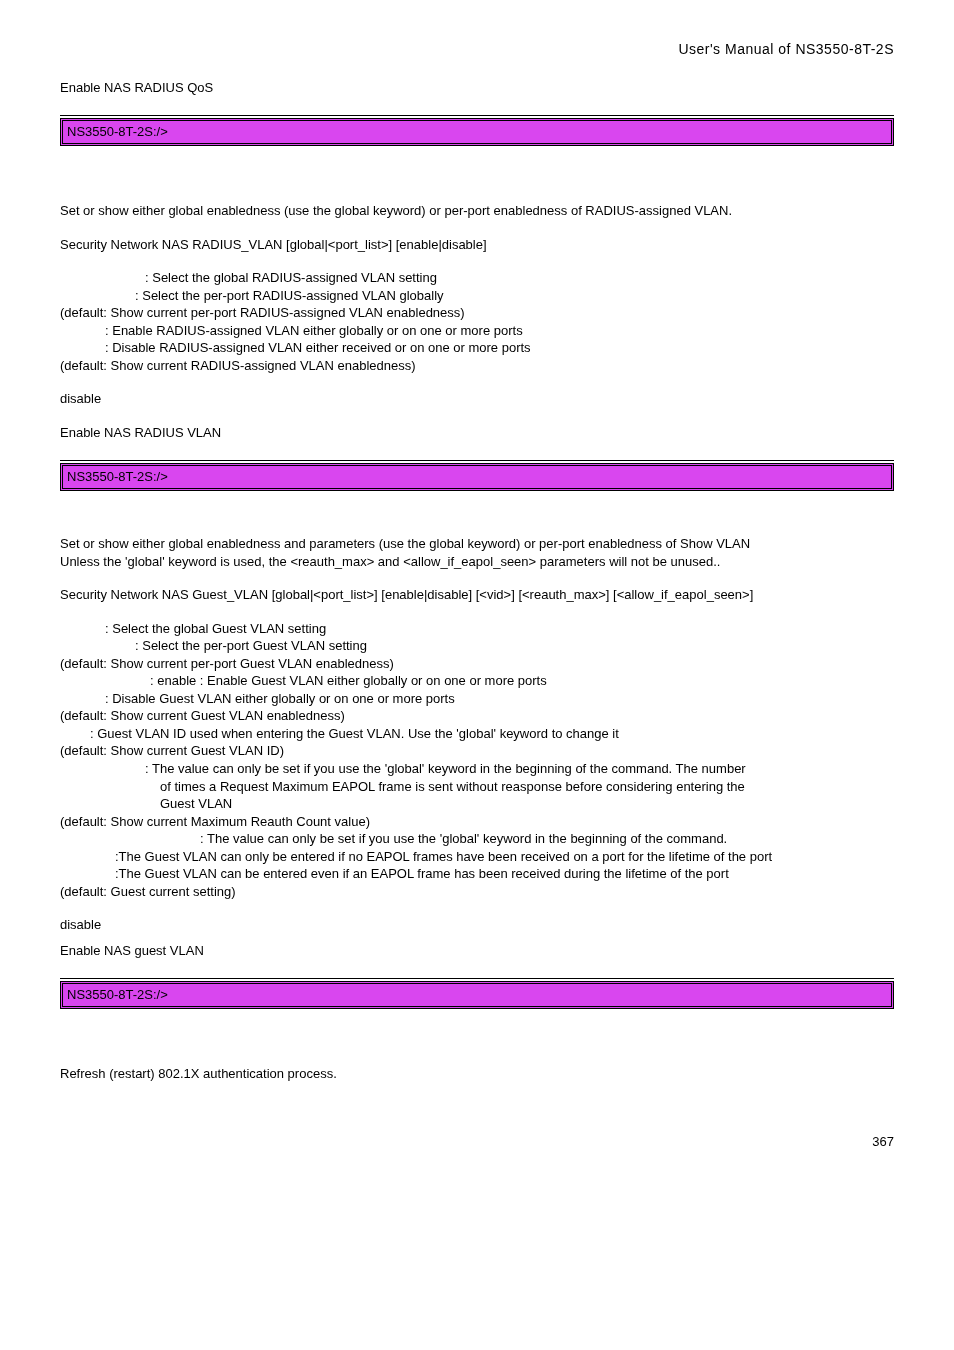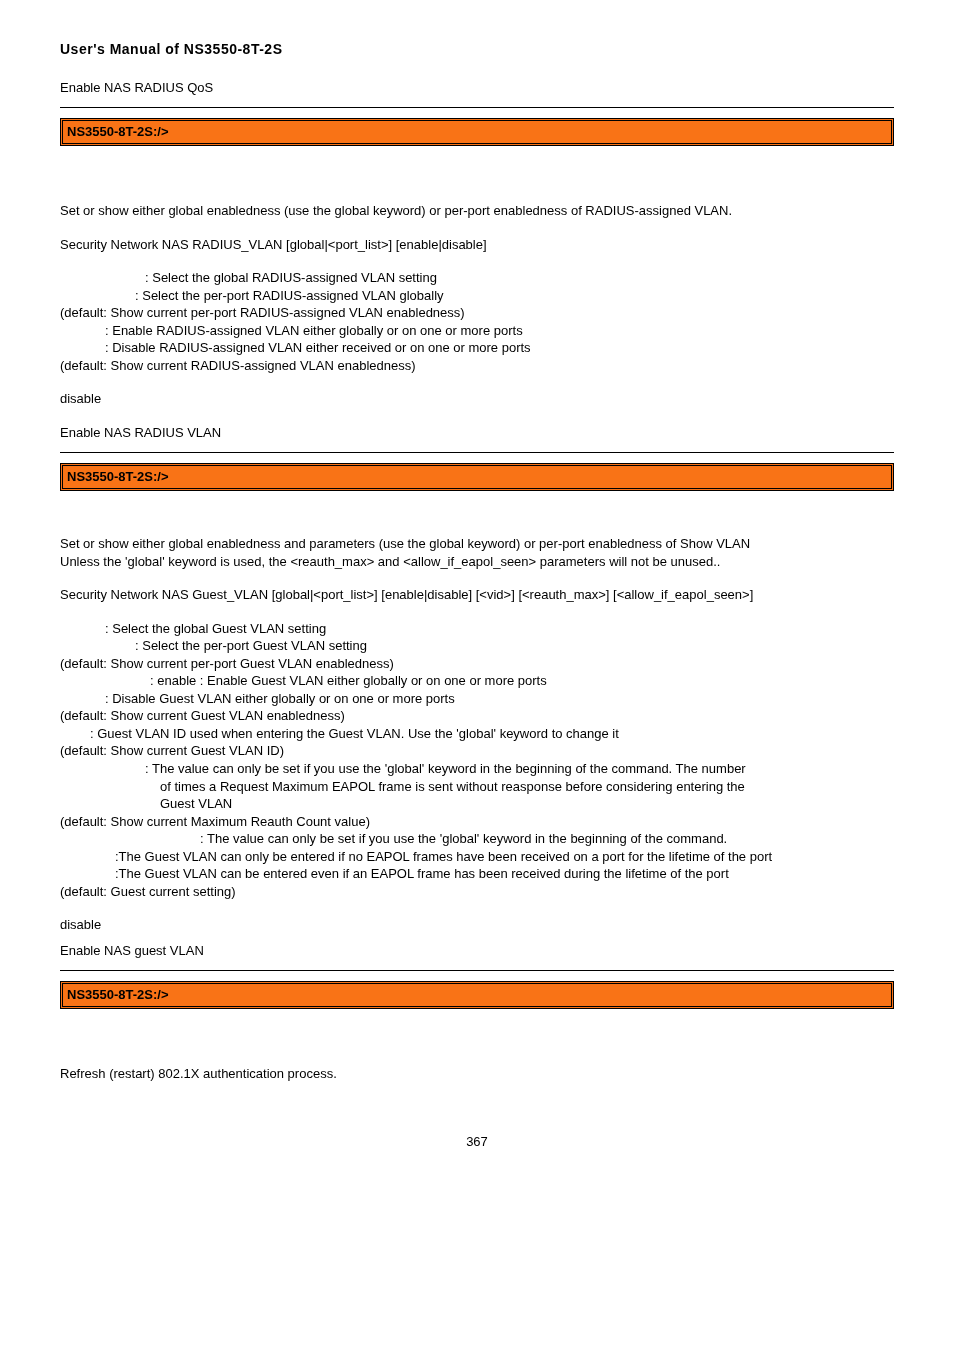--- a/index.html
+++ b/index.html
@@ -7,43 +7,41 @@
     font-size: 13px;
     color: #000;
     background: #fff;
     margin: 0;
     padding: 40px 60px 30px 60px;
     width: 954px;
     box-sizing: border-box;
     line-height: 1.35;
   }
   .header-right {
-    text-align: left;
+    text-align: right;
     font-size: 14px;
     letter-spacing: 0.5px;
     margin-bottom: 20px;
-    font-weight: bold;
   }
   .spacer-sm { height: 8px; }
   .spacer-md { height: 16px; }
   .spacer-lg { height: 28px; }
   .underline {
     border-bottom: 1px solid #000;
-    padding-bottom: 11px;
-    margin-bottom: 10px;
+    padding-bottom: 19px;
+    margin-bottom: 2px;
   }
   .cmd-box {
-    background: #f97316;
+    background: #d946ef;
     border: 3px double #000;
     padding: 2px 4px;
     font-size: 13px;
-    font-weight: bold;
   }
   .page-num {
-    text-align: center;
+    text-align: right;
     margin-top: 50px;
     font-size: 13px;
   }
   p { margin: 0; }
 </style>
 </head>
 <body>
 
 <div class="header-right">User's  Manual  of  NS3550-8T-2S</div>
 

